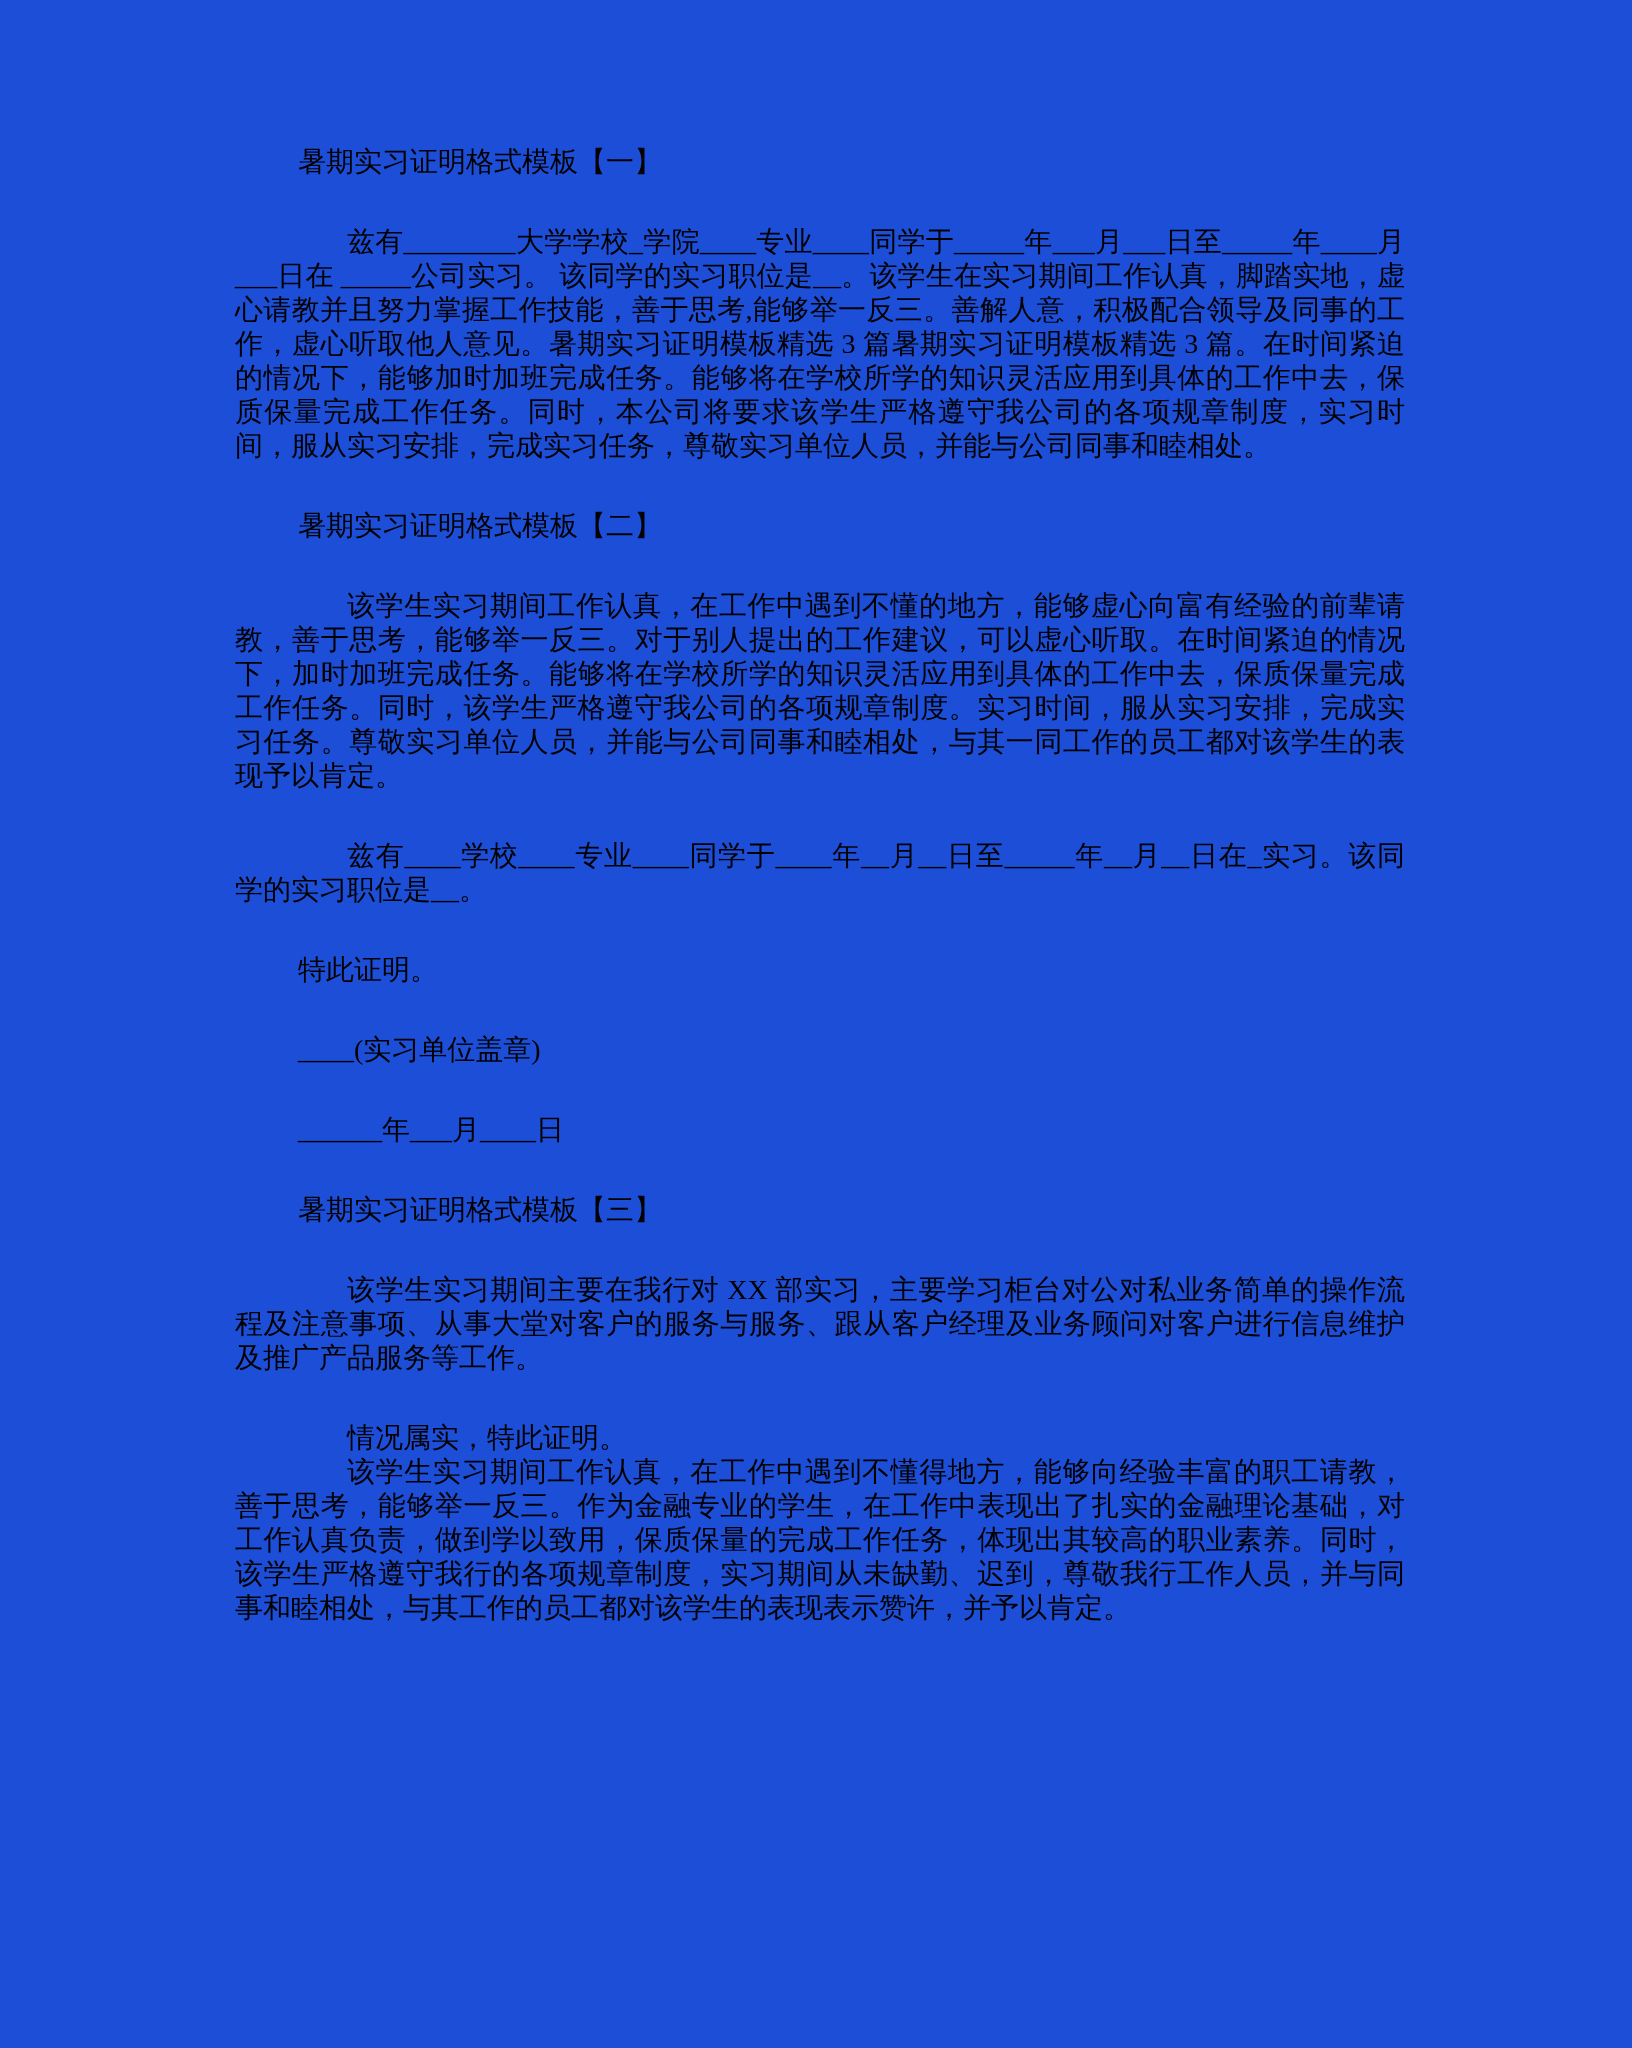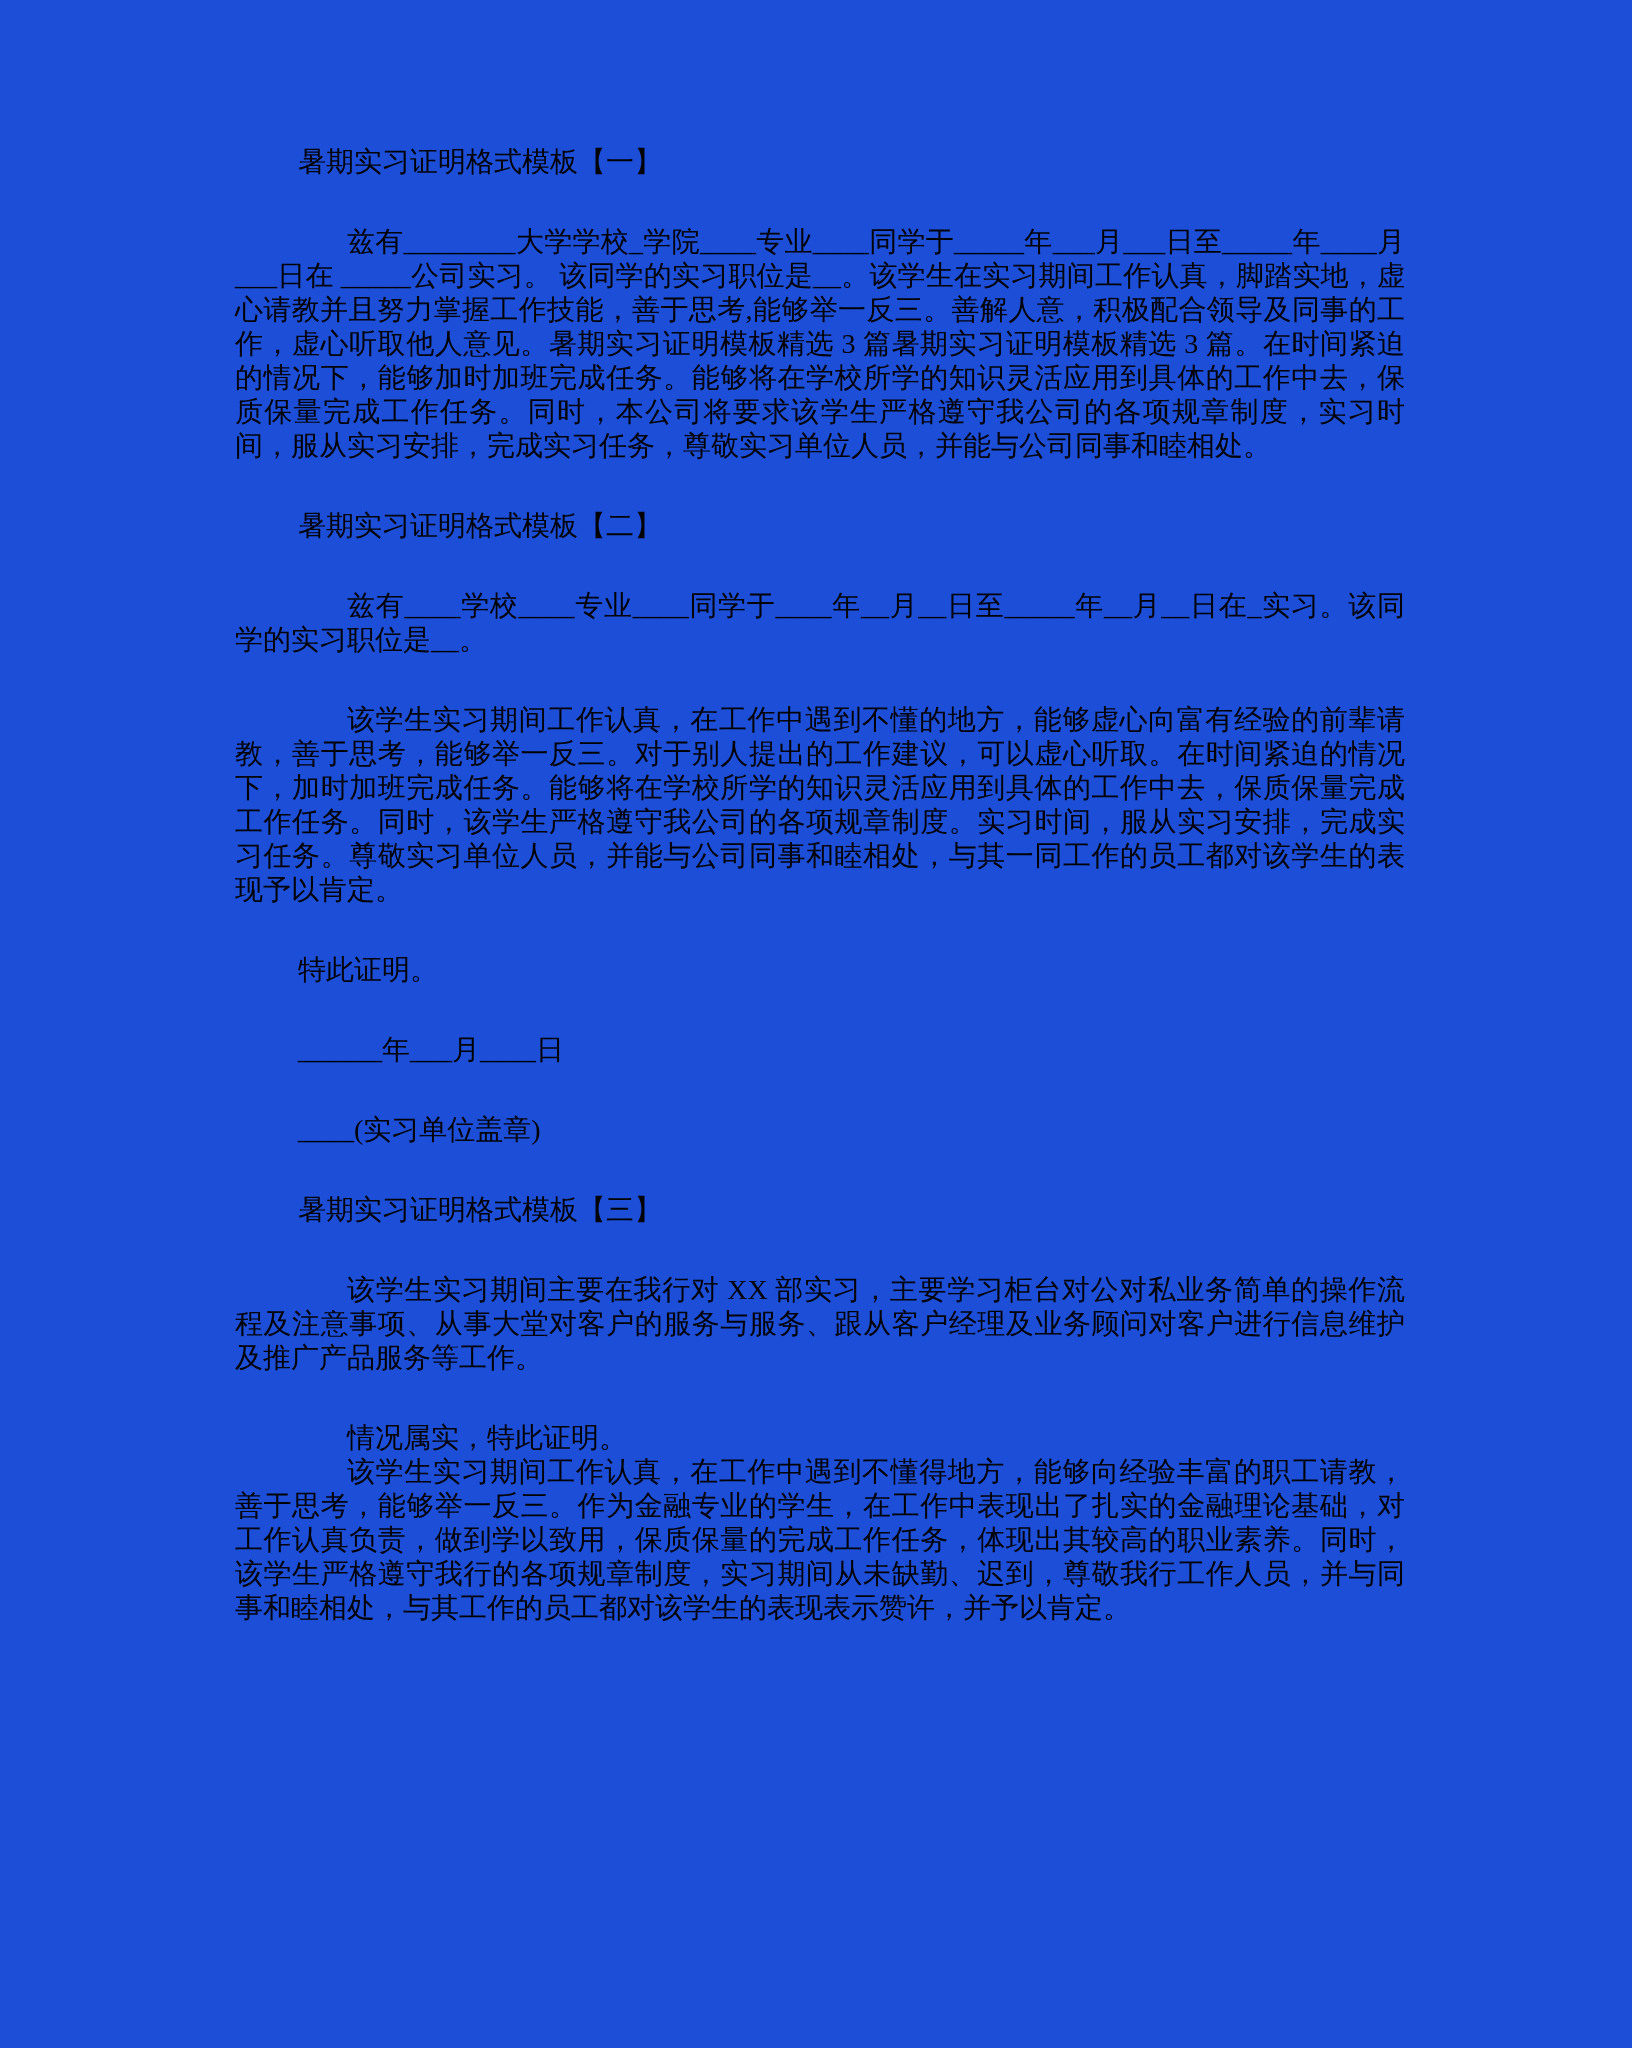--- a/index.html
+++ b/index.html
@@ -56,25 +56,25 @@
 </head>
 <body>
 
 <div class="page">
   <div class="content">
 
     <div class="sec-title">暑期实习证明格式模板【一】</div>
     <p>兹有________大学学校_学院____专业____同学于_____年___月___日至_____年____月___日在 _____公司实习。 该同学的实习职位是__。该学生在实习期间工作认真，脚踏实地，虚心请教并且努力掌握工作技能，善于思考,能够举一反三。善解人意，积极配合领导及同事的工作，虚心听取他人意见。暑期实习证明模板精选 3 篇暑期实习证明模板精选 3 篇。在时间紧迫的情况下，能够加时加班完成任务。能够将在学校所学的知识灵活应用到具体的工作中去，保质保量完成工作任务。同时，本公司将要求该学生严格遵守我公司的各项规章制度，实习时间，服从实习安排，完成实习任务，尊敬实习单位人员，并能与公司同事和睦相处。</p>
 
     <div class="sec-title">暑期实习证明格式模板【二】</div>
+    <p>该学生实习期间工作认真，在工作中遇到不懂的地方，能够虚心向富有经验的前辈请教，善于思考，能够举一反三。对于别人提出的工作建议，可以虚心听取。在时间紧迫的情况下，加时加班完成任务。能够将在学校所学的知识灵活应用到具体的工作中去，保质保量完成工作任务。同时，该学生严格遵守我公司的各项规章制度。实习时间，服从实习安排，完成实习任务。尊敬实习单位人员，并能与公司同事和睦相处，与其一同工作的员工都对该学生的表现予以肯定。</p>
     <p>兹有____学校____专业____同学于____年__月__日至_____年__月__日在_实习。该同学的实习职位是__。</p>
-    <p>该学生实习期间工作认真，在工作中遇到不懂的地方，能够虚心向富有经验的前辈请教，善于思考，能够举一反三。对于别人提出的工作建议，可以虚心听取。在时间紧迫的情况下，加时加班完成任务。能够将在学校所学的知识灵活应用到具体的工作中去，保质保量完成工作任务。同时，该学生严格遵守我公司的各项规章制度。实习时间，服从实习安排，完成实习任务。尊敬实习单位人员，并能与公司同事和睦相处，与其一同工作的员工都对该学生的表现予以肯定。</p>
     <p class="short">特此证明。</p>
+    <p class="short">____(实习单位盖章)</p>
     <p class="short">______年___月____日</p>
-    <p class="short">____(实习单位盖章)</p>
 
     <div class="sec-title">暑期实习证明格式模板【三】</div>
     <p>该学生实习期间主要在我行对 XX 部实习，主要学习柜台对公对私业务简单的操作流程及注意事项、从事大堂对客户的服务与服务、跟从客户经理及业务顾问对客户进行信息维护及推广产品服务等工作。</p>
     <p class="no-gap">情况属实，特此证明。</p>
     <p class="no-gap">该学生实习期间工作认真，在工作中遇到不懂得地方，能够向经验丰富的职工请教，善于思考，能够举一反三。作为金融专业的学生，在工作中表现出了扎实的金融理论基础，对工作认真负责，做到学以致用，保质保量的完成工作任务，体现出其较高的职业素养。同时，该学生严格遵守我行的各项规章制度，实习期间从未缺勤、迟到，尊敬我行工作人员，并与同事和睦相处，与其工作的员工都对该学生的表现表示赞许，并予以肯定。</p>
 
   </div>
 </div>
 
 </body></html>

